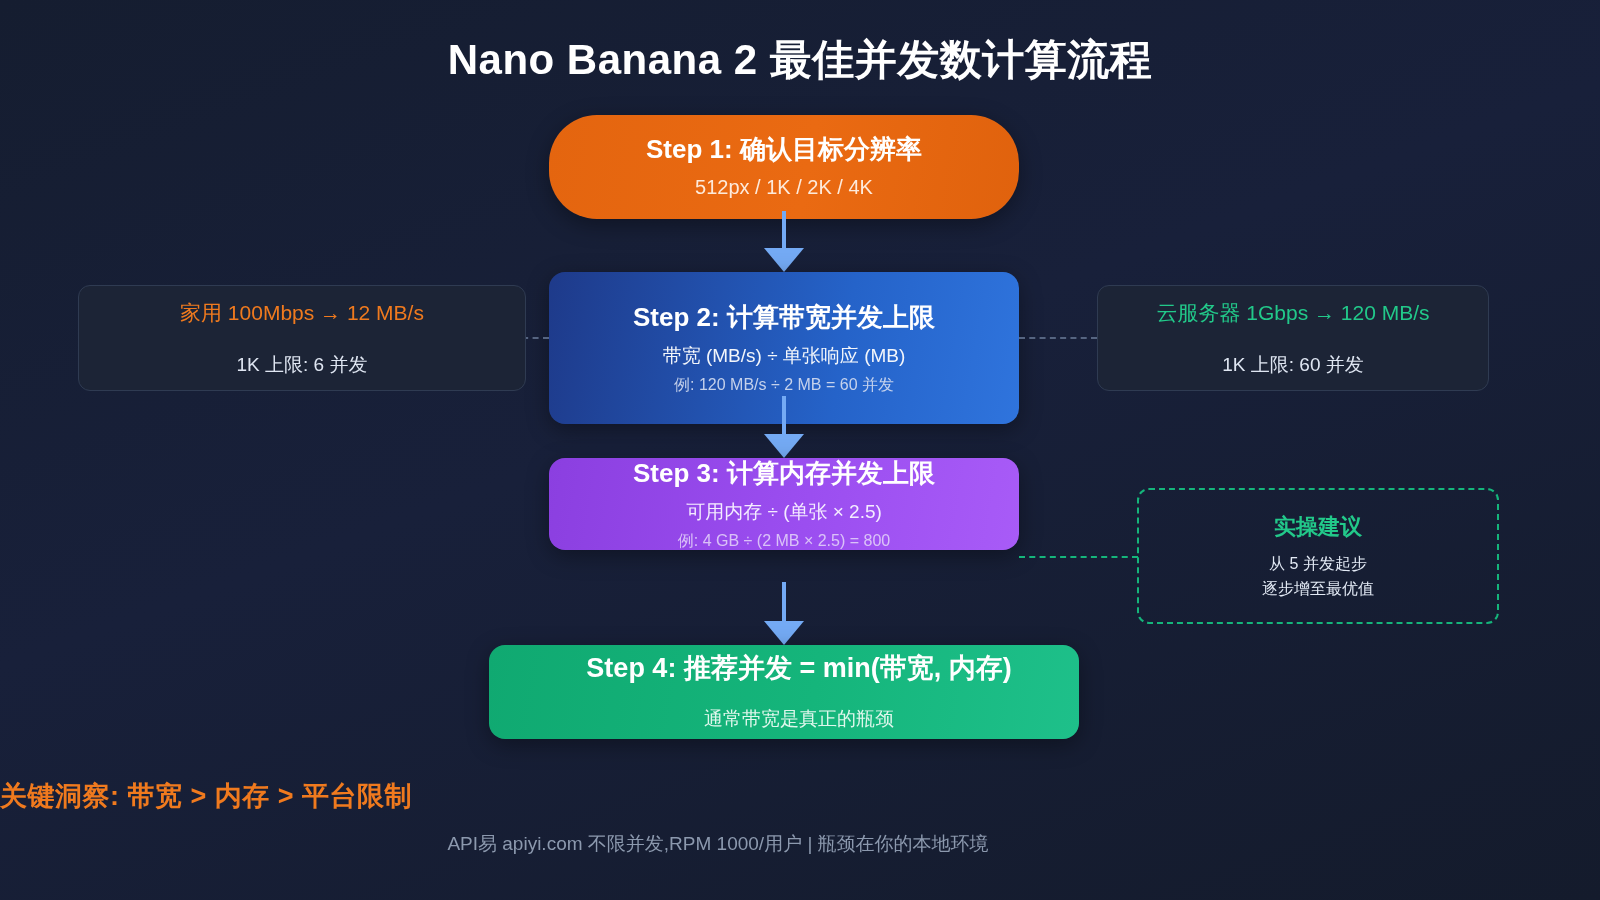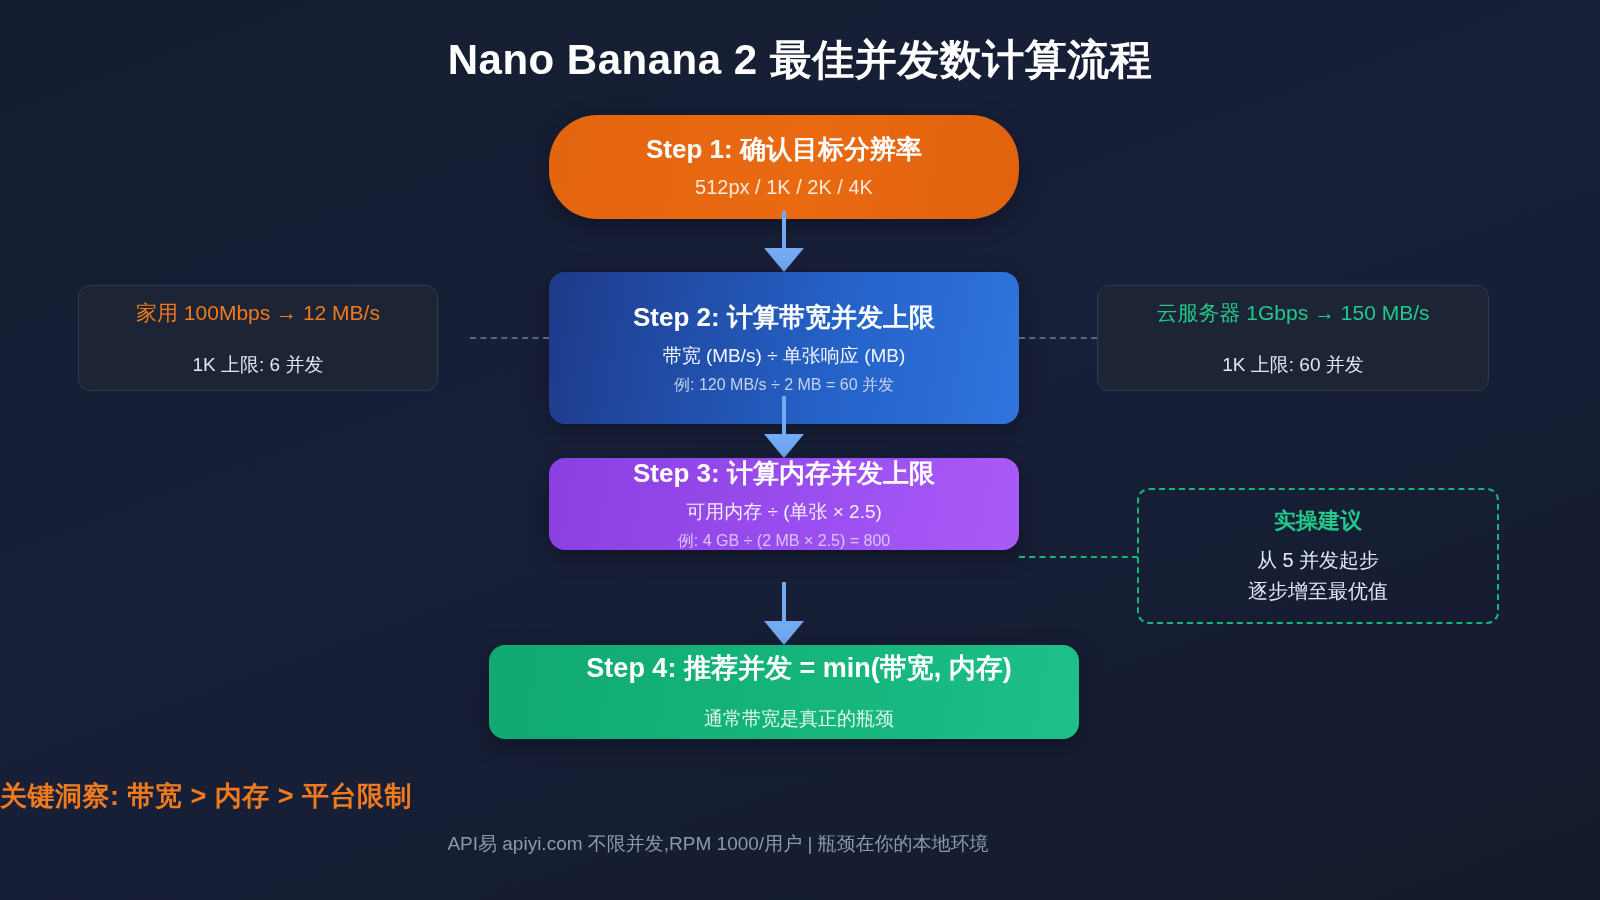--- a/index.html
+++ b/index.html
@@ -88,41 +88,41 @@
     position:absolute;
     background:#1c2436;
     border:1px solid #2f3b52;
     border-radius:12px;
     display:flex; flex-direction:column; align-items:center; justify-content:center;
     text-align:center;
   }
   .side-card .sc-head { font-size:21px; line-height:1.35; }
   .side-card .sc-sub  { font-size:19px; color:#dfe6f2; margin-top:25px; line-height:1.35; }
 
-  #card-left  { left:78px;  top:285px; width:360px; height:106px; }
+  #card-left  { left:78px;  top:285px; width:448px; height:106px; }
   #card-left .sc-head { color:#f07a1e; }
   #card-right { left:1097px; top:285px; width:392px; height:106px; }
   #card-right .sc-head { color:#22c98a; }
 
   
   .dash-h { position:absolute; height:0; border-top:2px dashed #566581; }
   #dash-left  { left:470px;  top:337px; width:79px; }
   #dash-right { left:1019px; top:337px; width:78px; }
   #dash-tip   { left:1019px; top:556px; width:119px; border-top-color:#15b57b; }
 
   
   #tip-box {
     position:absolute; left:1137px; top:488px; width:362px; height:136px;
     border:2px dashed #15b57b;
     border-radius:12px;
     display:flex; flex-direction:column; align-items:center; justify-content:center;
     text-align:center;
   }
   #tip-box .tip-title { font-size:22px; font-weight:bold; color:#22c98a; }
-  #tip-box .tip-line  { font-size:20px; color:#e3eaf5; margin-top:10px; line-height:1.45; }
+  #tip-box .tip-line  { font-size:16px; color:#e3eaf5; margin-top:10px; line-height:1.45; }
   #tip-box .tip-line.second { margin-top:2px; }
 
   
   .key-insight {
     position:absolute; left:0; top:778px; width:1600px; text-align:left;
     font-size:27px; font-weight:bold; color:#f07a1e; letter-spacing:.5px;
   }
   .footer {
     position:absolute; left:0; top:831px; width:1436px; text-align:center;
     font-size:19px; color:#8c99ae;
@@ -175,21 +175,21 @@
   <div class="dash-h" id="dash-left"></div>
   <div class="dash-h" id="dash-right"></div>
   <div class="dash-h" id="dash-tip"></div>
 
   <div class="side-card" id="card-left">
     <div class="sc-head">家用 100Mbps → 12 MB/s</div>
     <div class="sc-sub">1K 上限: 6 并发</div>
   </div>
 
   <div class="side-card" id="card-right">
-    <div class="sc-head">云服务器 1Gbps → 150 MB/s</div>
+    <div class="sc-head">云服务器 1Gbps → 120 MB/s</div>
     <div class="sc-sub">1K 上限: 60 并发</div>
   </div>
 
   <div id="tip-box">
     <div class="tip-title">实操建议</div>
     <div class="tip-line">从 5 并发起步</div>
     <div class="tip-line second">逐步增至最优值</div>
   </div>
 
 </div>

